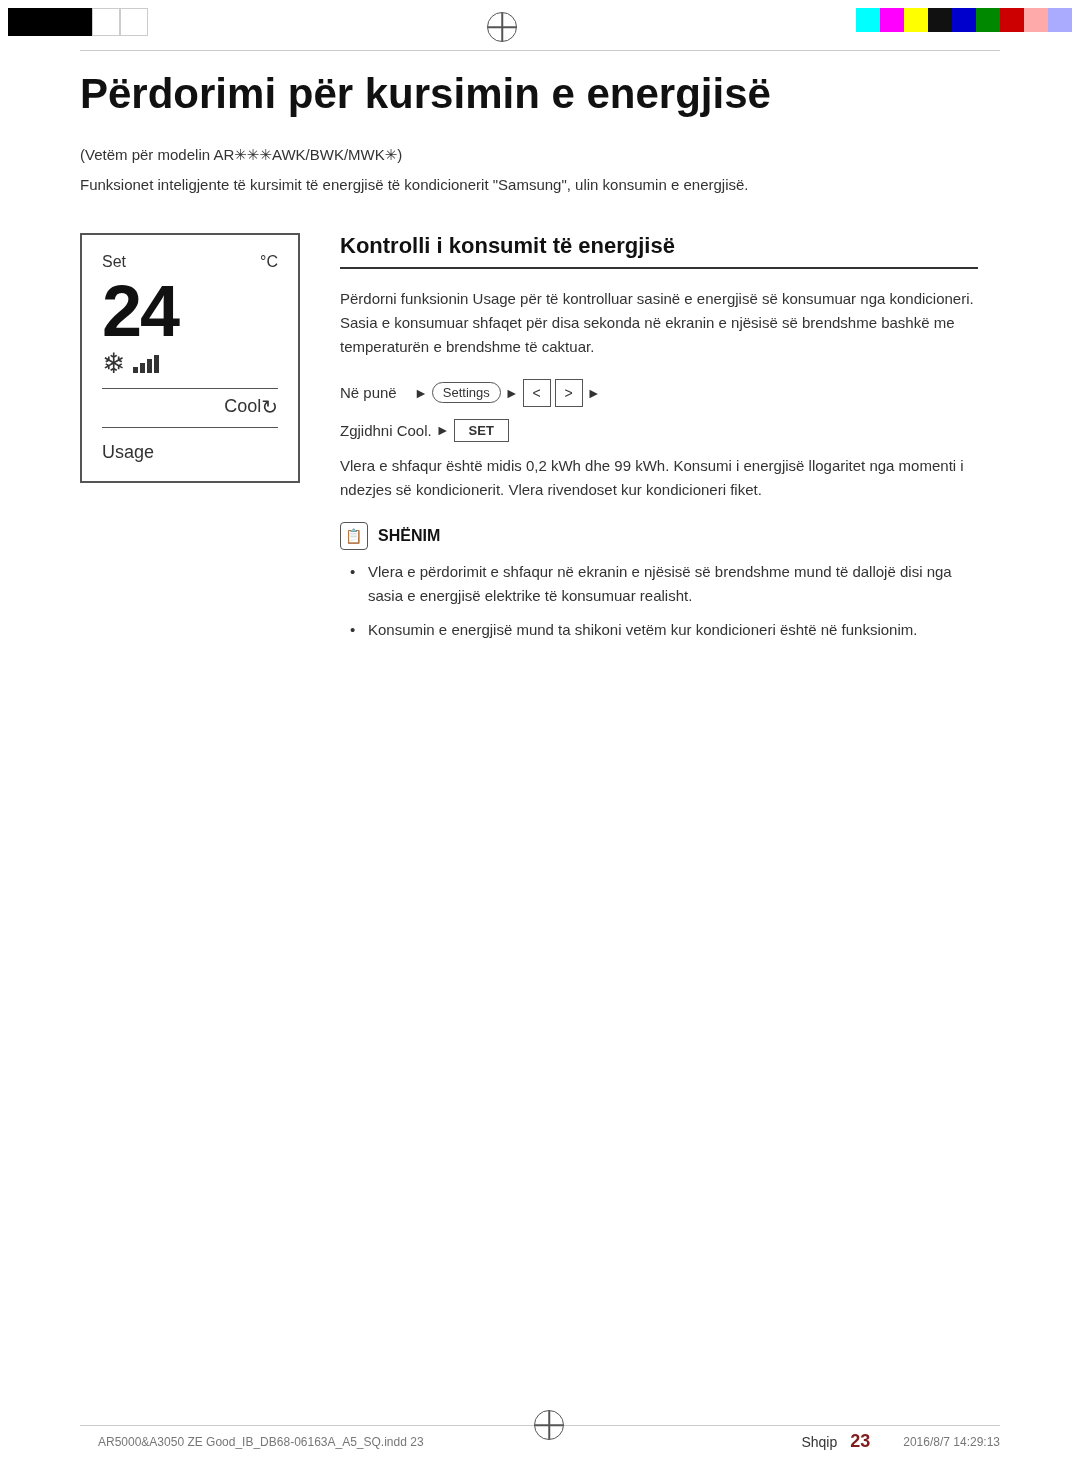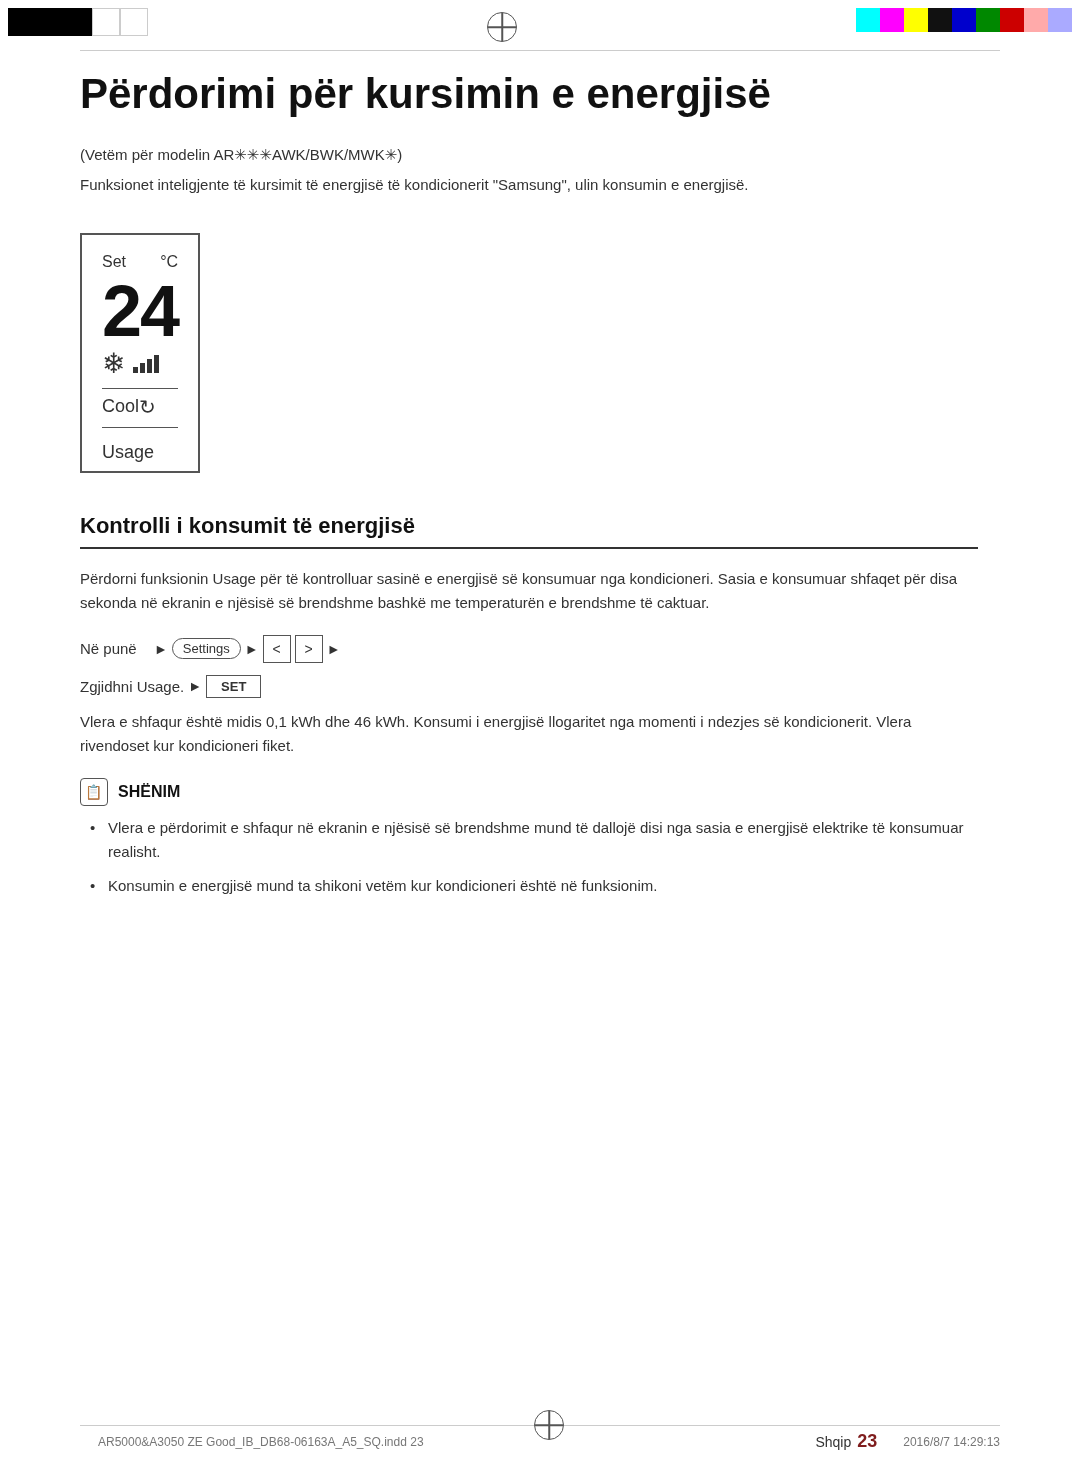--- a/index.html
+++ b/index.html
@@ -121,21 +121,20 @@
       color: #333;
       line-height: 1.5;
       margin-bottom: 36px;
     }
 
     
     .two-col {
       display: flex;
       gap: 40px;
       align-items: flex-start;
-      flex-direction: column;
     }
 
     
     .display-panel {
       flex: 0 0 220px;
       border: 2px solid #555;
       padding: 18px 20px;
       min-height: 240px;
       position: relative;
     }
@@ -191,21 +190,21 @@
 
     .divider-line {
       border: none;
       border-top: 1.5px solid #555;
       margin: 6px 0;
     }
 
     .display-cool-row {
       display: flex;
       align-items: center;
-      justify-content: flex-start;
+      justify-content: flex-end;
       margin-bottom: 8px;
     }
 
     .cool-label {
       font-size: 18px;
       color: #333;
     }
 
     .cool-icon {
       font-size: 20px;
@@ -381,21 +380,21 @@
     }
 
     .footer-right {
       font-size: 12px;
       color: #777;
     }
 
     .footer-page {
       display: flex;
       align-items: center;
-      gap: 6px;
+      gap: 13px;
     }
 
     .footer-page-text {
       font-size: 14px;
       color: #333;
     }
 
     .footer-page-num {
       font-size: 18px;
       font-weight: 700;
@@ -511,26 +510,26 @@
         <span class="settings-btn">Settings</span>
         <span class="arrow-right">►</span>
         <div class="instr-buttons">
           <span class="nav-btn">&lt;</span>
           <span class="nav-btn">&gt;</span>
         </div>
         <span class="arrow-right">►</span>
       </div>
 
       <div class="instruction-row">
-        <span class="instr-label">Zgjidhni Usage.</span>
+        <span class="instr-label">Zgjidhni Cool.</span>
         <span class="arrow-right">►</span>
         <span class="set-btn">SET</span>
       </div>
 
-      <p class="desc-text">Vlera e shfaqur është midis 0,1 kWh dhe 46 kWh. Konsumi i energjisë llogaritet nga momenti i ndezjes së kondicionerit. Vlera rivendoset kur kondicioneri fiket.</p>
+      <p class="desc-text">Vlera e shfaqur është midis 0,2 kWh dhe 99 kWh. Konsumi i energjisë llogaritet nga momenti i ndezjes së kondicionerit. Vlera rivendoset kur kondicioneri fiket.</p>
 
       <div class="note-section">
         <div class="note-header">
           <span class="note-icon">📋</span>
           <span>SHËNIM</span>
         </div>
         <ul class="note-list">
           <li>Vlera e përdorimit e shfaqur në ekranin e njësisë së brendshme mund të dallojë disi nga sasia e energjisë elektrike të konsumuar realisht.</li>
           <li>Konsumin e energjisë mund ta shikoni vetëm kur kondicioneri është në funksionim.</li>
         </ul>

